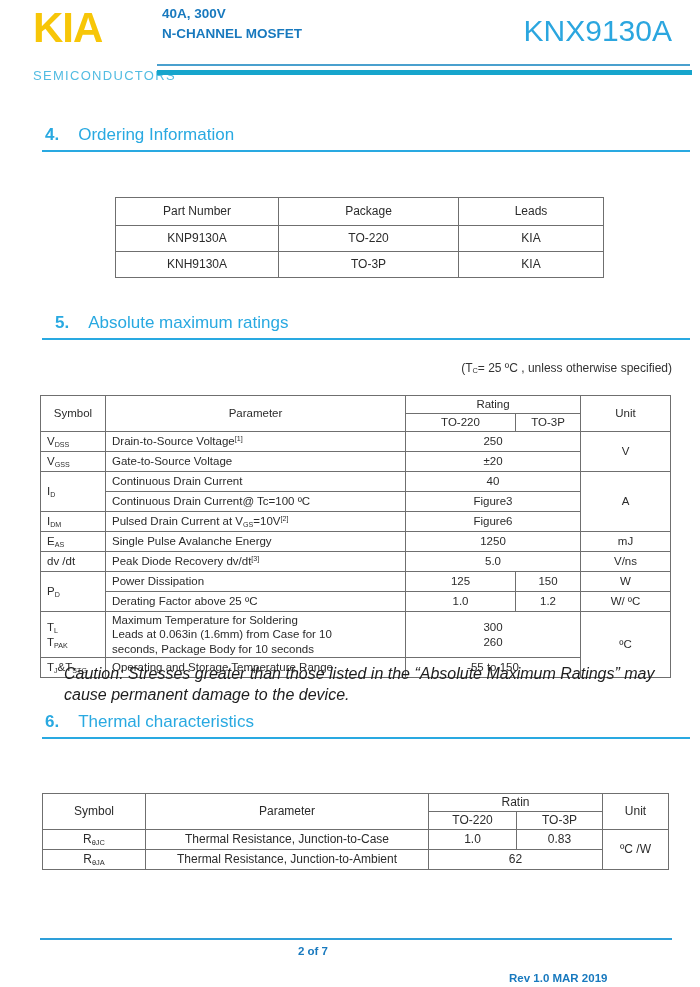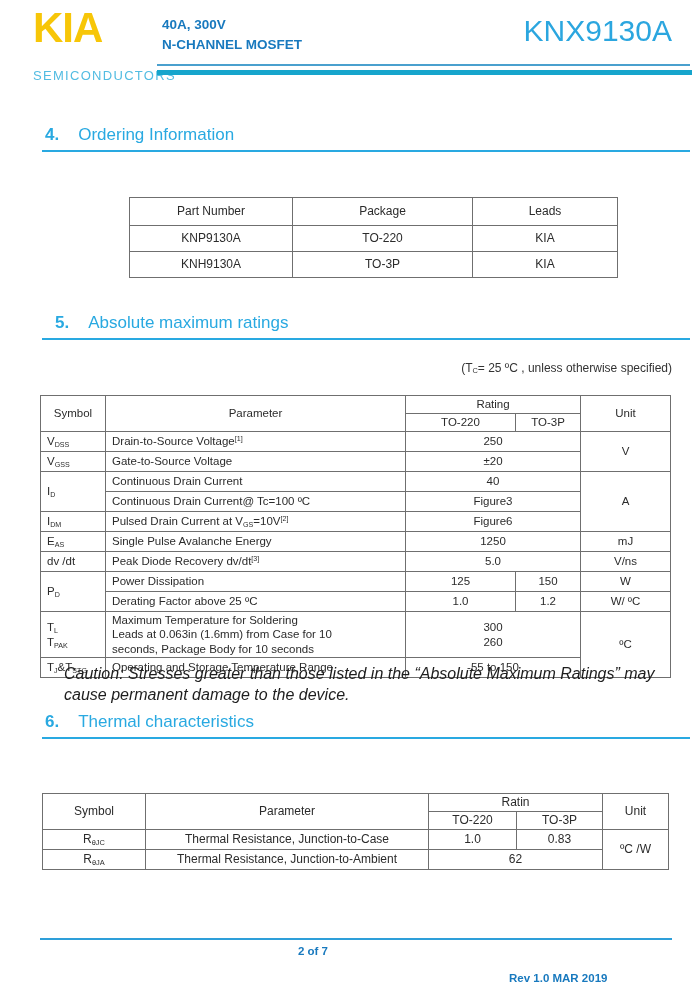--- a/index.html
+++ b/index.html
@@ -3,38 +3,38 @@
 <meta charset="utf-8">
 <style>
   html,body{margin:0;padding:0;background:#fff;}
   .page{position:relative;width:700px;height:983px;background:#fff;overflow:hidden;
         font-family:"Liberation Sans",sans-serif;color:#2b2b2b;}
 
   
   .logo{position:absolute;left:33px;top:8px;}
   .logo-kia{font-size:42px;font-weight:bold;color:#F7C608;line-height:0.95;letter-spacing:-1px;}
   .logo-sub{font-size:13px;color:#52BCE2;letter-spacing:1.3px;margin-top:20px;}
-  .hdr-sub{position:absolute;left:162px;top:15px;color:#1879BE;font-weight:bold;
+  .hdr-sub{position:absolute;left:162px;top:4px;color:#1879BE;font-weight:bold;
            font-size:13.5px;line-height:1.45;}
   .hdr-part{position:absolute;right:28px;top:14px;font-size:30px;color:#2BA6DF;}
   .rule-thin{position:absolute;left:157px;right:10px;top:64px;height:2px;background:#4AA0CE;}
   .rule-thick{position:absolute;left:157px;right:8px;top:70px;height:5px;background:#16A5CC;}
 
   
   .section{position:absolute;left:42px;right:10px;color:#29A9E1;font-size:17px;
            padding-bottom:5px;border-bottom:2px solid #29A9E1;}
   .sec4{top:125px;padding-left:3px;}
   .sec5{top:313px;padding-left:13px;}
   .sec6{top:712px;padding-left:3px;}
   .sec-num{font-weight:bold;}
   .sec-title{margin-left:19px;}
 
   
   .tbl{position:absolute;}
-  .ordering-pos{left:129px;top:197px;}
+  .ordering-pos{left:115px;top:197px;}
   .absmax-pos{left:40px;top:395px;}
   .thermal-pos{left:42px;top:793px;}
   table.grid{border-collapse:collapse;table-layout:fixed;color:#2b2b2b;}
   .grid th,.grid td{border:1px solid #6f6f6f;text-align:center;font-weight:normal;
                     padding:1px 3px;line-height:1.25;}
   .grid td.al,.grid th.al{text-align:left;padding-left:6px;}
   .grid sub{font-size:0.62em;vertical-align:-0.25em;line-height:0;}
   .grid sup{font-size:0.62em;vertical-align:0.55em;line-height:0;}
   table.ordering{width:488px;font-size:12px;}
   .ordering th{height:25px;}

